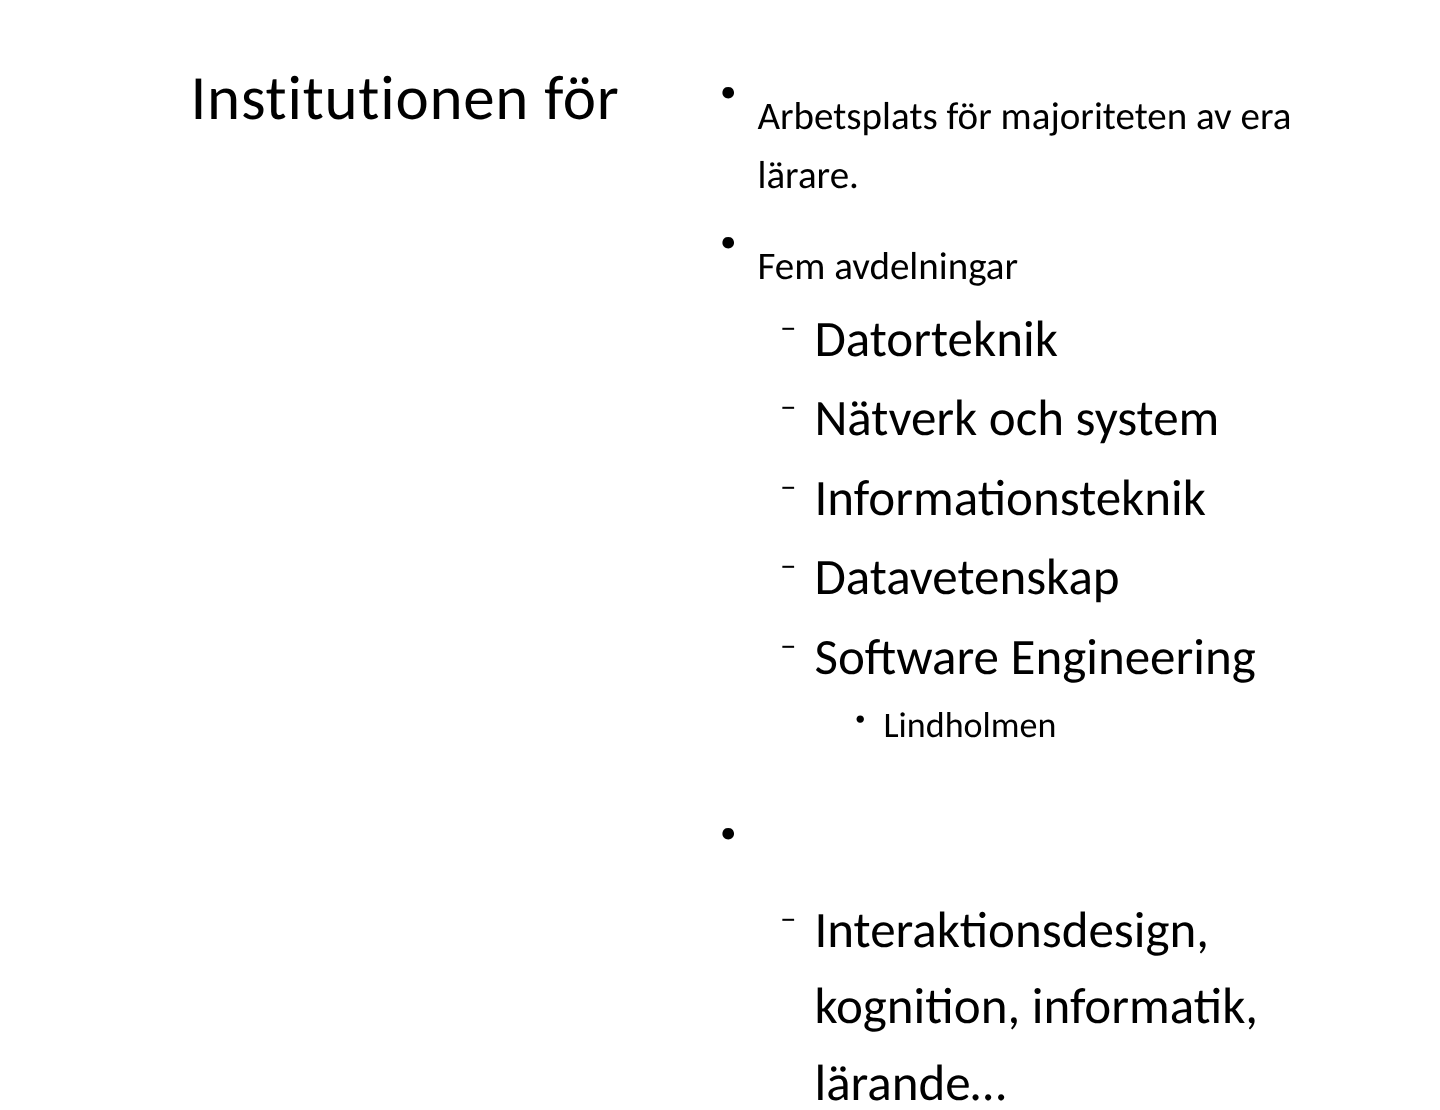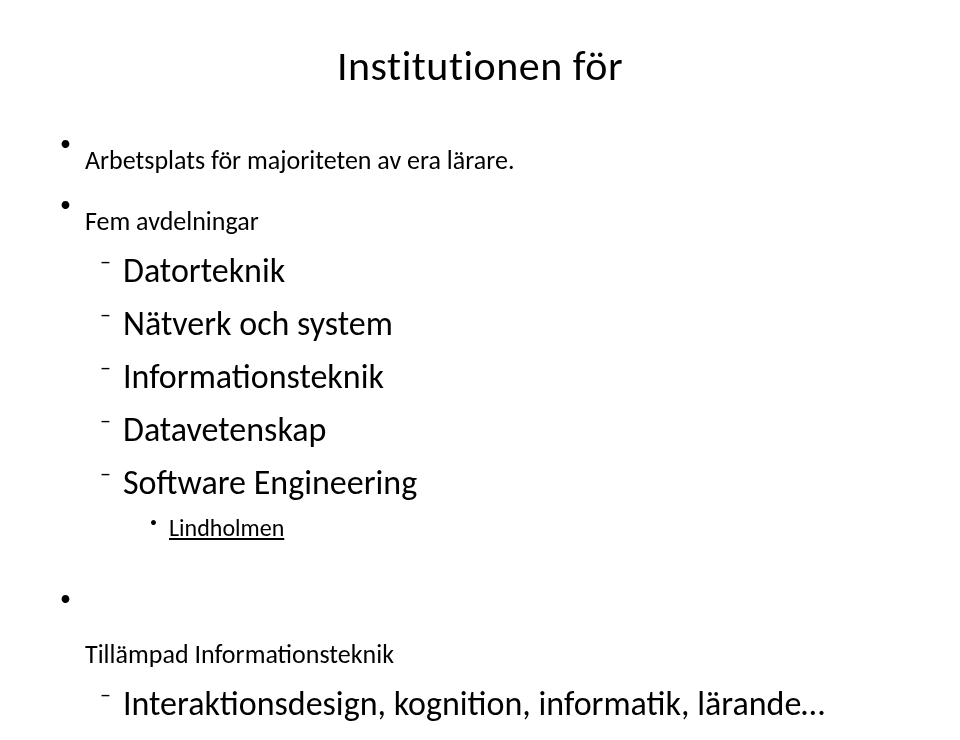--- a/index.html
+++ b/index.html
@@ -18,21 +18,21 @@
       display: flex;
       align-items: flex-start;
       justify-content: center;
     }
 
     .slide-container {
       width: 960px;
       height: 740px;
       padding: 40px 60px 40px 60px;
       display: flex;
-      flex-direction: column;
+      flex-direction: row;
       align-items: flex-start;
       justify-content: flex-start;
     }
 
     .title-block {
       width: 100%;
       text-align: center;
       margin-bottom: 30px;
     }
 
@@ -111,21 +111,20 @@
       flex-shrink: 0;
       margin-right: 12px;
       font-size: 14px;
       color: #000;
       line-height: 1.8;
     }
 
     .subsub-text {
       flex: 1;
       font-size: 24px;
-      text-decoration: underline;
     }
 
     .section-gap {
       height: 30px;
     }
   </style>
 </head>
 <body>
 
 <div class="slide-container">
@@ -181,21 +180,20 @@
       </div>
 
     </div>
 
     <div class="section-gap"></div>
 
     <div class="bullet-item">
       <span class="bullet-dot">•</span>
       <span class="bullet-text">
         <br>
-        <span>Tillämpad Informationsteknik</span>
       </span>
     </div>
 
     <div class="sub-list">
 
       <div class="sub-item">
         <span class="sub-dash">–</span>
         <span class="sub-text">Interaktionsdesign, kognition, informatik, lärande…</span>
       </div>
 

